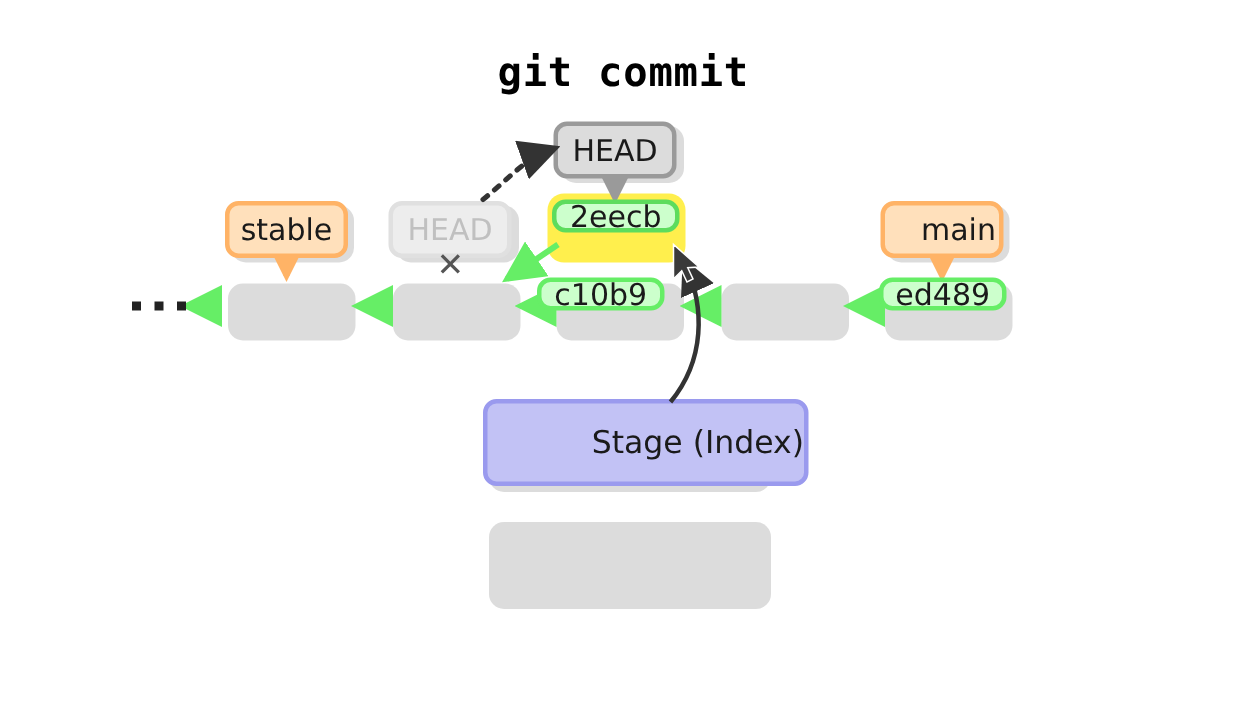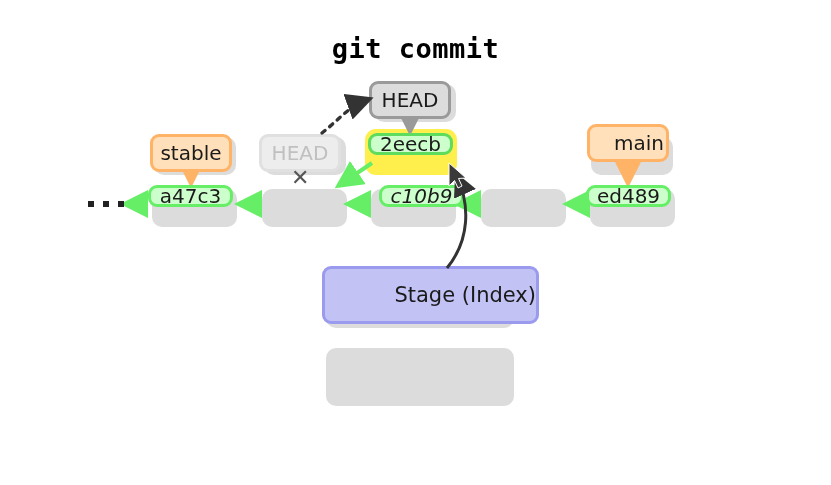--- a/index.html
+++ b/index.html
@@ -206,32 +206,29 @@
   </div>
 
   <div class="node headghost" style="left:259px; top:134px;">
     <span>HEAD</span>
   </div>
   <div class="xmark" style="left:291px; top:165px;">✕</div>
 
   <div class="node branch" style="left:150px; top:134px;">
     <span>stable</span>
   </div>
-  <div class="node branch" style="left:587px; top:124px;padding-left:22px;">
+  <div class="node branch" style="left:587px; top:134px;padding-left:22px;">
     <span>main</span>
   </div>
 
   <div class="node commit" style="left:368px; top:133px; width:85px; border-color:#5ddc5d;">
     <span>2eecb</span>
   </div>
 
-  <div class="node commit" style="left:148px; top:185px;">
-    <span>a47c3</span>
-  </div>
-  <div class="node commit" style="left:379px; top:185px;font-style:italic;">
+  <div class="node commit" style="left:358px; top:185px;">
     <span>c10b9</span>
   </div>
   <div class="node commit" style="left:586px; top:185px;">
     <span>ed489</span>
   </div>
 
   <div class="ellipsis" style="left:88px; top:201px;">
     <i></i>
     <i></i>
     <i></i>

